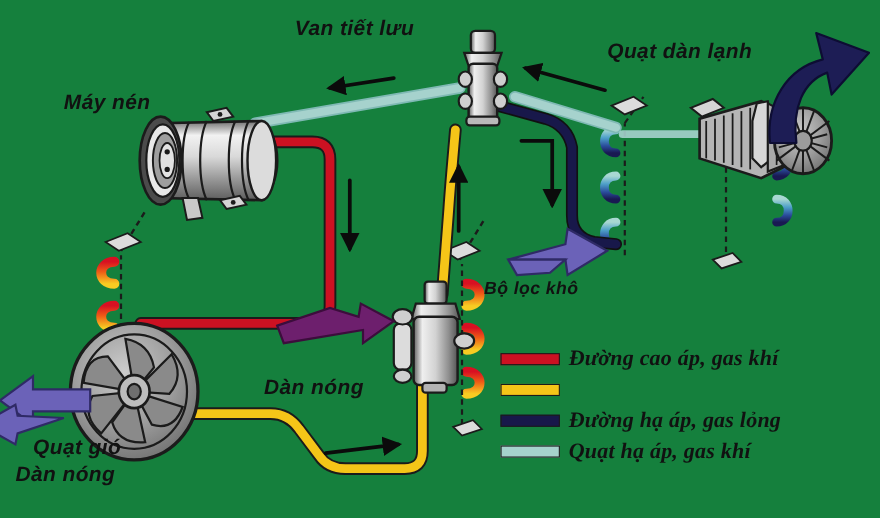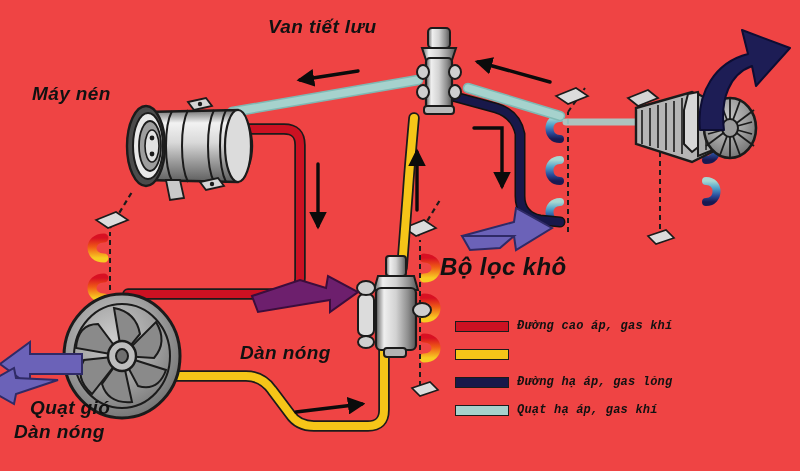--- a/index.html
+++ b/index.html
@@ -1,40 +1,40 @@
 <!DOCTYPE html>
 <html><head>
 <meta charset="utf-8">
 <style>
   html,body{margin:0;padding:0;}
   body{
     width:800px;height:471px;overflow:hidden;
     background:#f8f6f3;
     font-family:"Liberation Sans", sans-serif;
   }
-  #stage{position:relative;width:800px;height:471px;background:#ef4444;}
+  #stage{position:relative;width:800px;height:471px;background:#15803d;}
   #stage svg{position:absolute;top:0;left:0;}
   .lbl{
     position:absolute;
     font-family:"Liberation Sans", sans-serif;
     font-weight:bold;
     font-style:italic;
     color:#111111;
     white-space:pre;
     letter-spacing:0.4px;
     line-height:1.08;
   }
   .lbl-lg{font-size:19px;}
-  .lbl-md{font-size:24px;}
+  .lbl-md{font-size:16px;}
   .legend{position:absolute;left:455px;top:312px;}
   .legend-row{display:flex;align-items:center;height:28px;}
   .sw{width:52px;height:9px;border:1px solid #1b1b1b;margin-right:8px;flex:0 0 auto;}
   .legend-text{
-    font-family:Liberation Mono, monospace;
-    font-weight:bold;font-style:italic;font-size:12px;color:#111;
+    font-family:Liberation Serif, serif;
+    font-weight:bold;font-style:italic;font-size:20px;color:#111;
     white-space:pre;letter-spacing:0.2px;
   }
 </style>
 </head>
 <body>
 
 <div id="stage">
 
   <svg width="800" height="471" viewBox="0 0 800 471">
     <defs>
@@ -315,22 +315,23 @@
       <line x1="318" y1="164" x2="318" y2="226" marker-end="url(#mArrow)"></line>
       <line x1="417" y1="210" x2="417" y2="152" marker-end="url(#mArrow)"></line>
       <line x1="296" y1="412" x2="362" y2="404" marker-end="url(#mArrow)"></line>
       <path d="M474,128 L502,128 L502,186" marker-end="url(#mArrow)"></path>
       <line x1="550" y1="82" x2="478" y2="62" marker-end="url(#mArrow)"></line>
     </g>
   </svg>
 
   <div class="lbl lbl-lg" style="left:268px;top:17px;">Van tiết lưu</div>
 
-  <div class="lbl lbl-lg" style="left:32px;top:84px;">Máy nén</div>
-
+  <div class="lbl lbl-lg" style="left:58px;top:84px;">Máy nén</div>
+
+  <div class="lbl lbl-lg" style="left:552px;top:38px;">Quạt dàn lạnh</div>
 
 
   <div class="lbl lbl-md" style="left:440px;top:254px;">Bộ lọc khô</div>
 
   <div class="lbl lbl-lg" style="left:240px;top:343px;">Dàn nóng</div>
 
   <div class="lbl lbl-lg" style="left:30px;top:398px;">Quạt gió</div>
   <div class="lbl lbl-lg" style="left:14px;top:422px;">Dàn nóng</div>
 
   <div class="legend">

